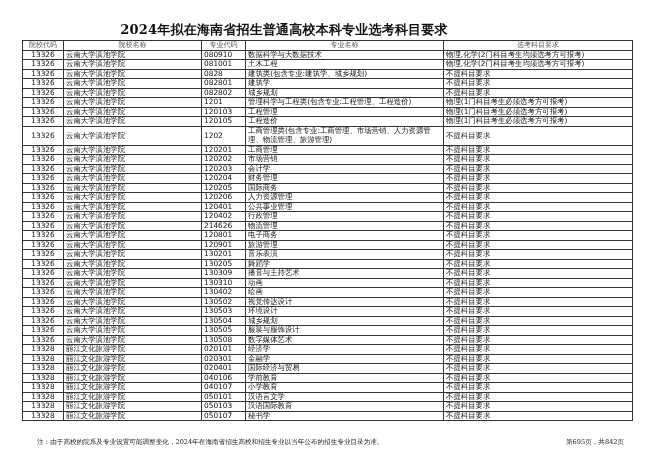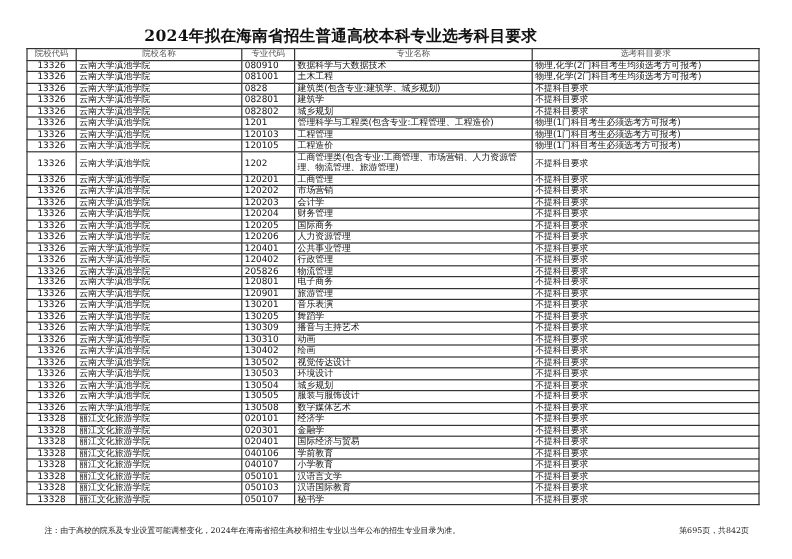--- a/index.html
+++ b/index.html
@@ -160,21 +160,21 @@
       <tr>
         <td class="code">13326</td>
         <td>云南大学滇池学院</td>
         <td>120402</td>
         <td>行政管理</td>
         <td>不提科目要求</td>
       </tr>
       <tr>
         <td class="code">13326</td>
         <td>云南大学滇池学院</td>
-        <td>205826</td>
+        <td>214626</td>
         <td>物流管理</td>
         <td>不提科目要求</td>
       </tr>
       <tr>
         <td class="code">13326</td>
         <td>云南大学滇池学院</td>
         <td>120801</td>
         <td>电子商务</td>
         <td>不提科目要求</td>
       </tr>

